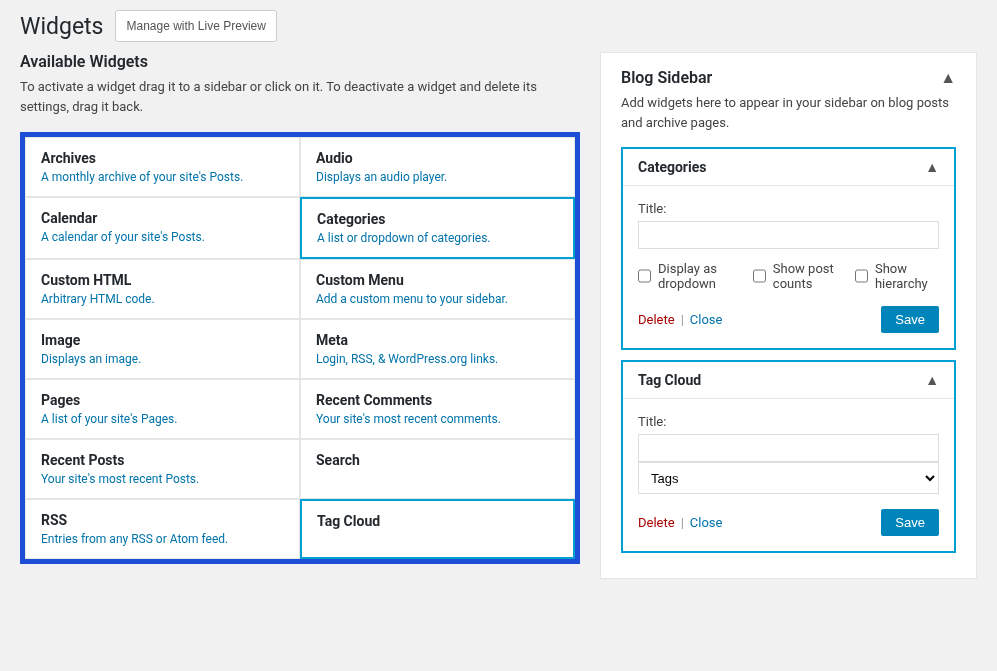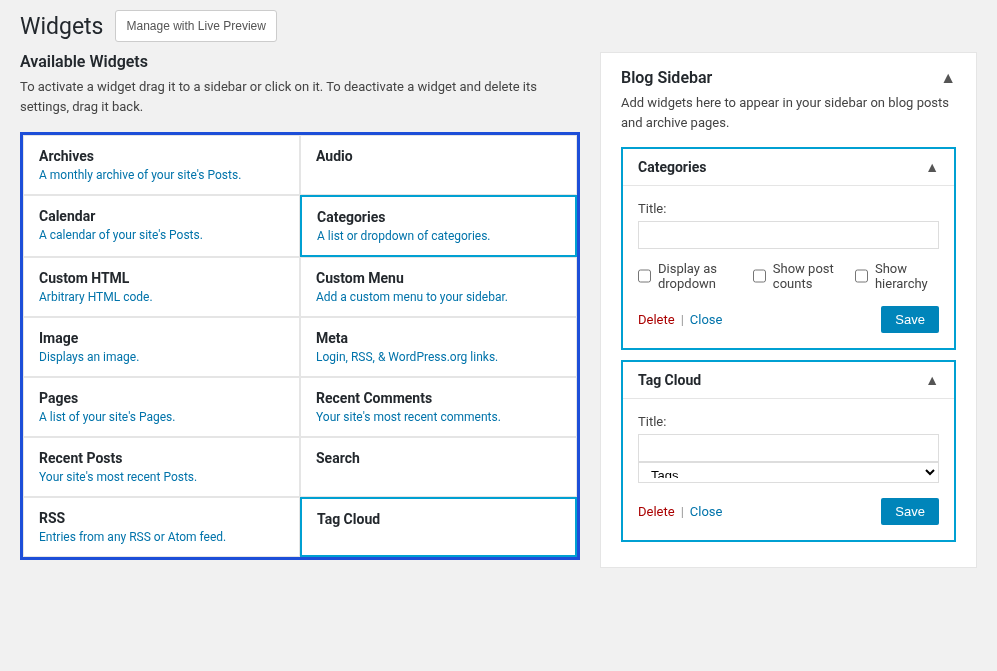--- a/index.html
+++ b/index.html
@@ -14,21 +14,21 @@
 
     
     .main-content { display: flex; gap: 20px; padding: 0 20px 20px 20px; flex: 1; }
 
     
     .left-col { flex: 0 0 560px; }
 
     .available-widgets-title { font-size: 16px; font-weight: 600; color: #23282d; margin-bottom: 6px; }
     .available-widgets-desc { font-size: 13px; color: #444; margin-bottom: 16px; line-height: 1.5; }
 
-    .widget-grid { display: grid; grid-template-columns: 1fr 1fr; gap: 0; border: 3px solid #1d4ed8; background: #fff; }
+    .widget-grid { display: grid; grid-template-columns: 1fr 1fr; gap: 0; border: 5px solid #1d4ed8; background: #fff; }
 
     .widget-cell { padding: 12px 15px; border: 1px solid #e5e5e5; background: #fff; cursor: pointer; }
     .widget-cell.highlighted { border: 2px solid #00a0d2; }
 
     .widget-name { font-size: 14px; font-weight: 700; color: #23282d; margin-bottom: 4px; }
     .widget-desc { font-size: 12px; color: #0073aa; }
 
     
     .right-col { flex: 1; }
 
@@ -59,21 +59,21 @@
     .widget-actions { display: flex; align-items: center; justify-content: space-between; margin-top: 15px; gap: 44px; }
     .widget-action-links { display: flex; gap: 6px; align-items: center; font-size: 13px; }
     .delete-link { color: #a00; text-decoration: none; }
     .separator { color: #999; }
     .close-link { color: #0073aa; text-decoration: none; }
 
     .save-btn { background: #0085ba; color: #fff; border: none; padding: 6px 14px; font-size: 13px; cursor: pointer; border-radius: 2px; }
 
     
     .taxonomy-label { font-size: 13px; color: #444; margin-top: 12px; margin-bottom: 5px; display: block; }
-    .taxonomy-select { width: 100%; border: 1px solid #ddd; padding: 4px 8px; font-size: 13px; height: 21px; background: #fff; }
+    .taxonomy-select { width: 100%; border: 1px solid #ddd; padding: 4px 8px; font-size: 13px; height: 32px; background: #fff; }
 
     
     .widgets-area { max-height: 580px; overflow-y: auto; }
   </style>
 </head>
 <body>
 
 <div class="page-wrapper">
 
   <div class="page-header">
@@ -87,20 +87,21 @@
       <h2 class="available-widgets-title">Available Widgets</h2>
       <p class="available-widgets-desc">To activate a widget drag it to a sidebar or click on it. To deactivate a widget and delete its settings, drag it back.</p>
 
       <div class="widget-grid" id="widget-grid">
       <div class="widget-cell">
             <div class="widget-name">Archives</div>
             <div class="widget-desc">A monthly archive of your site's Posts.</div>
           </div>
           <div class="widget-cell">
             <div class="widget-name">Audio</div>
+            <div class="widget-desc">Displays an audio player.</div>
           </div>
           <div class="widget-cell">
             <div class="widget-name">Calendar</div>
             <div class="widget-desc">A calendar of your site's Posts.</div>
           </div>
           <div class="widget-cell highlighted">
             <div class="widget-name">Categories</div>
             <div class="widget-desc">A list or dropdown of categories.</div>
           </div>
           <div class="widget-cell">

